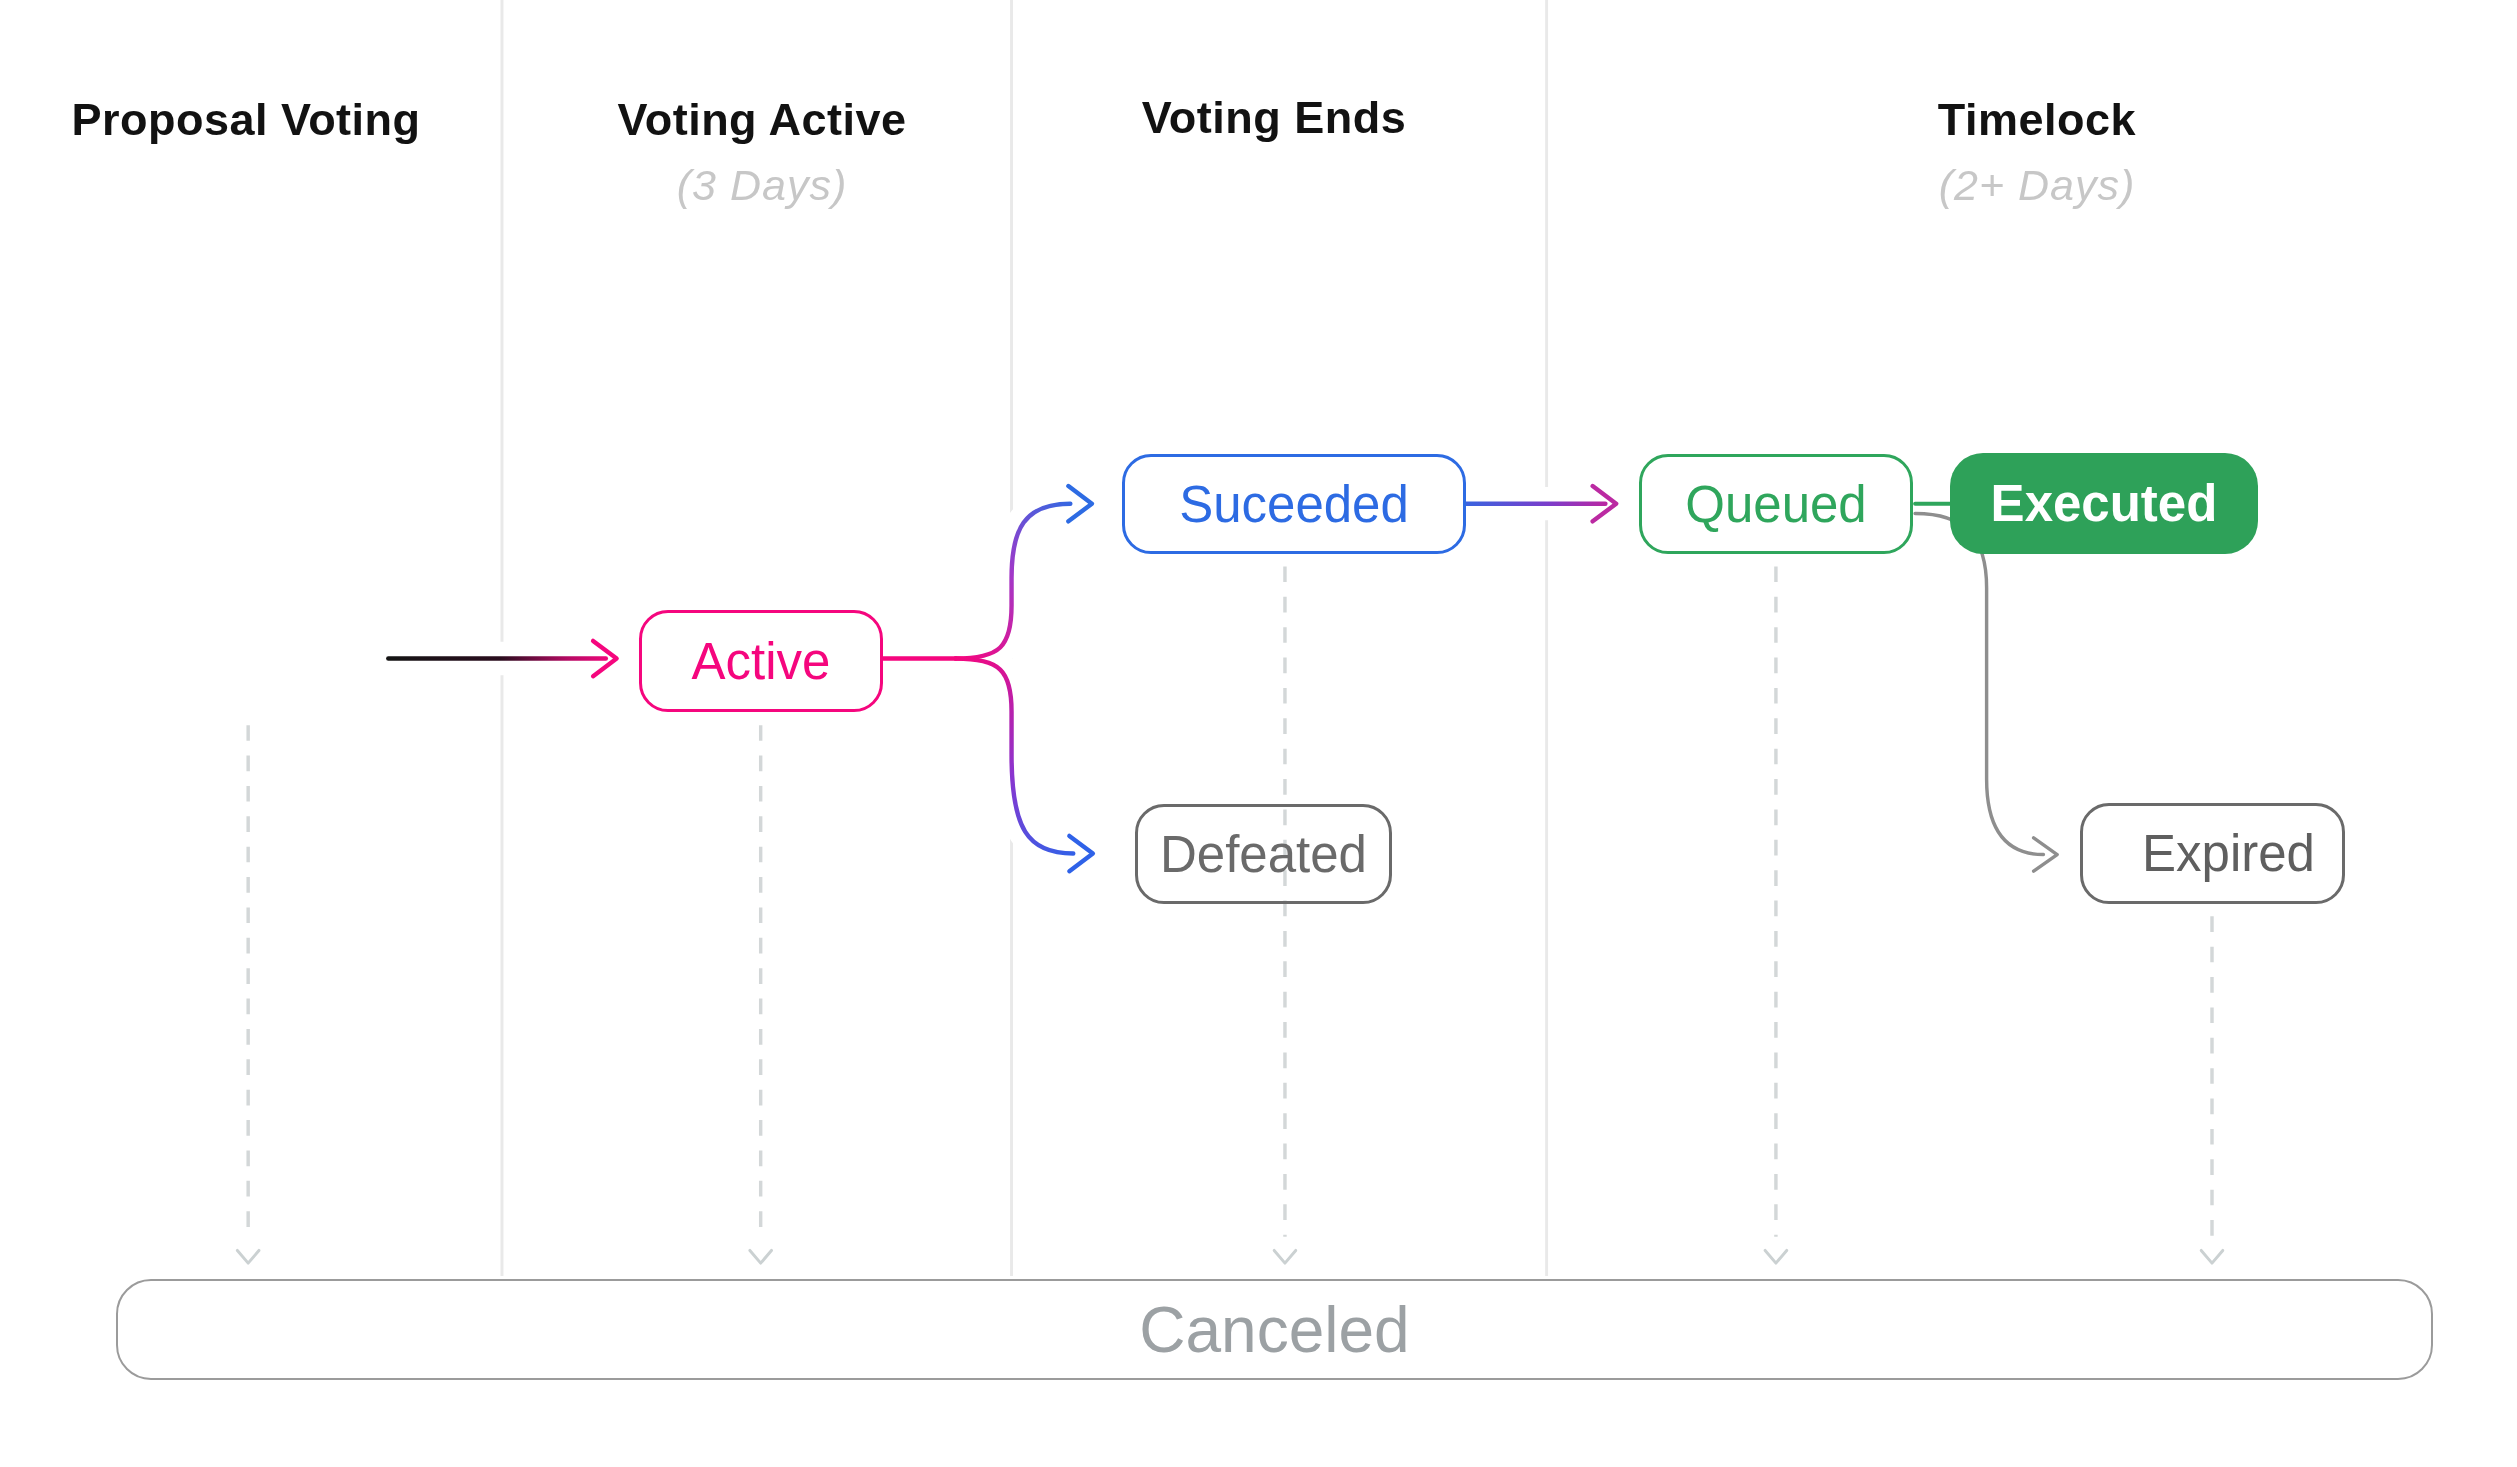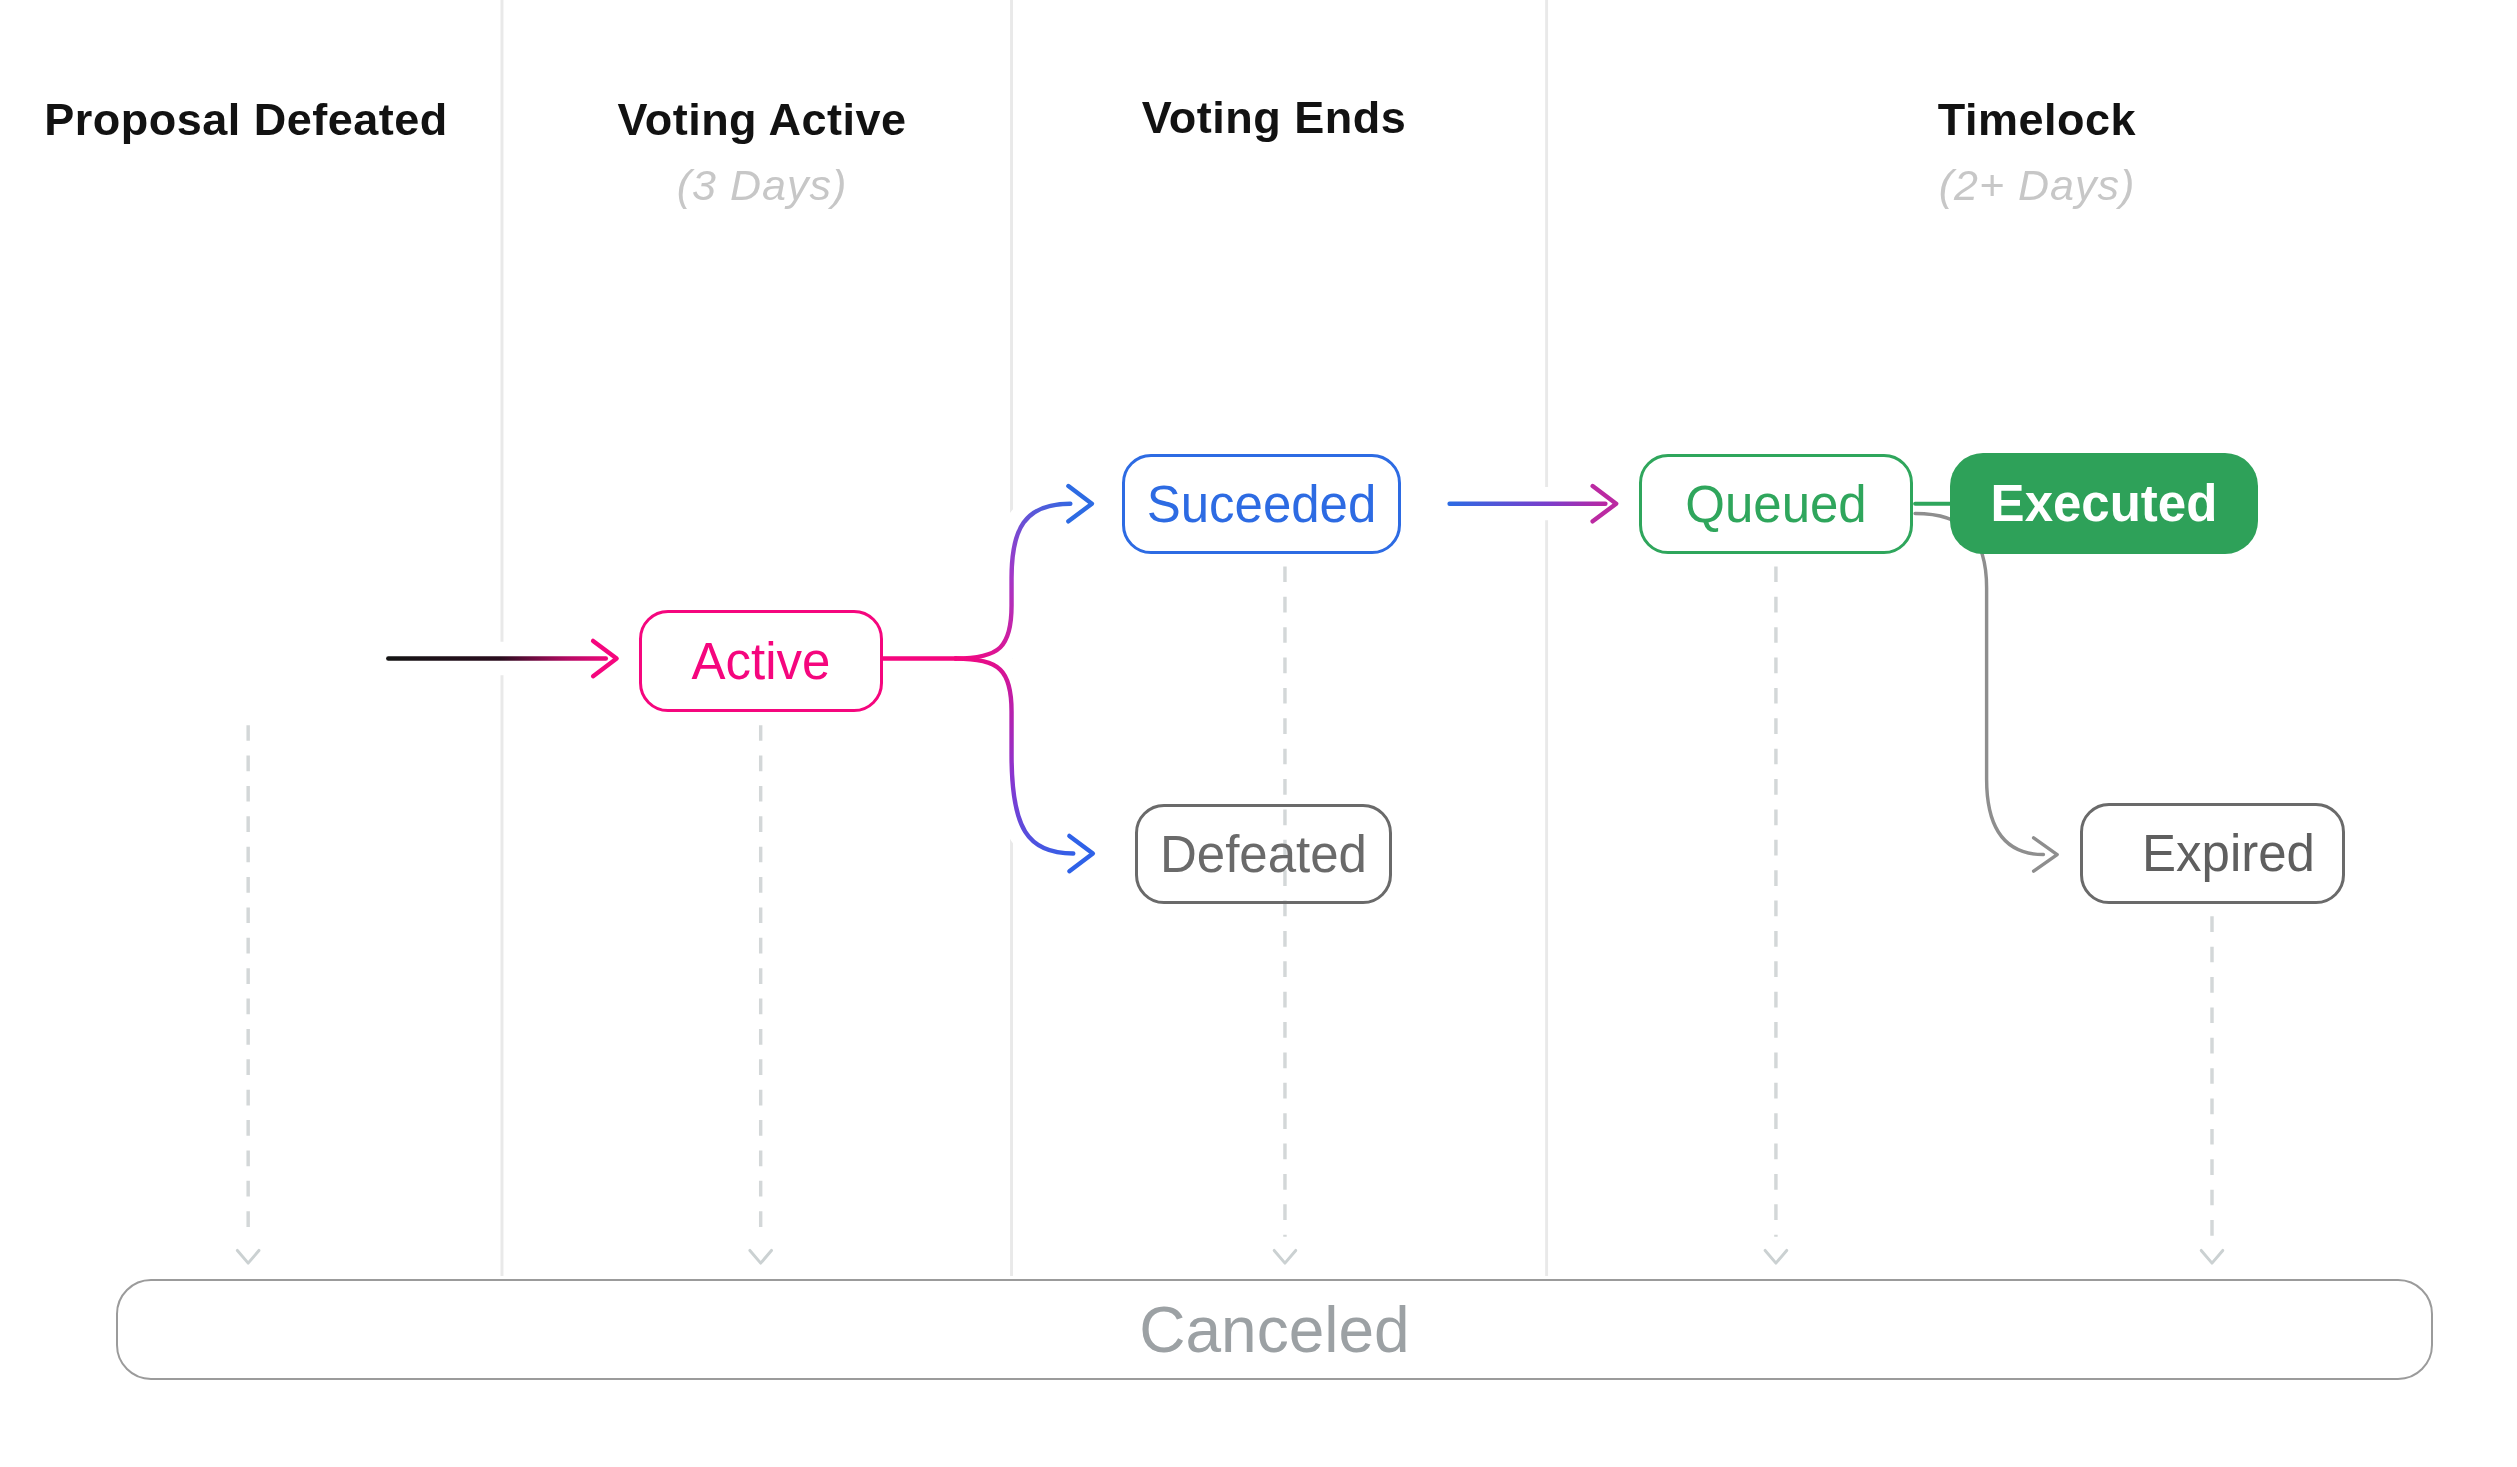--- a/index.html
+++ b/index.html
@@ -8,21 +8,21 @@
   #wires{position:absolute;left:0;top:0;z-index:1;}
   .col-header{position:absolute;transform:translateX(-50%);z-index:5;white-space:nowrap;
               font-size:45px;font-weight:700;color:#121212;letter-spacing:0.5px;}
   .col-sub{position:absolute;transform:translateX(-50%);z-index:5;white-space:nowrap;
            font-size:43px;font-style:italic;font-weight:400;color:#c7c7c7;letter-spacing:1px;}
   .node{position:absolute;z-index:4;display:flex;align-items:center;justify-content:center;
         box-sizing:border-box;background:#ffffff;border-radius:29px;border:3.9px solid #121212;
         font-size:51px;font-weight:500;white-space:nowrap;}
   .node.pending{left:111px;top:611px;width:274px;height:100px;border-color:#121212;color:#121212;}
   .node.active{left:639px;top:610px;width:244px;height:102px;border-color:#f5067e;color:#f5067e;}
-  .node.succeeded{left:1122px;top:454px;width:279px;height:100px;border-color:#2d6be3;color:#2d6be3;text-align:center;}
+  .node.succeeded{left:1122px;top:454px;width:344px;height:100px;border-color:#2d6be3;color:#2d6be3;text-align:center;}
   .node.defeated{left:1135px;top:804px;width:257px;height:100px;border-color:#6a6a6a;color:#6a6a6a;background:transparent;}
   .node.queued{left:1639px;top:454px;width:274px;height:100px;border-color:#2fa65c;color:#2fa65c;}
   .node.executed{left:1950px;top:453px;width:308px;height:101px;border:none;background:#2ea159;color:#ffffff;
                  border-radius:33px;font-weight:600;}
   .node.expired{left:2080px;top:803px;width:265px;height:101px;border-color:#6a6a6a;color:#5f5f5f;padding-left:32px;}
   .node.canceled{left:116px;top:1279px;width:2317px;height:101px;border:2.9px solid #9b9b9b;color:#9ca1a4;
                  border-radius:35px;font-size:64px;background:transparent;}
 </style>
 </head>
 <body>
@@ -96,21 +96,21 @@
       <path d="M 1625 496 L 1649 514 L 1625 532" stroke="#bb2aa2" stroke-width="4.5"></path>
 
       <line x1="1954" y1="514" x2="2074" y2="514" stroke="#2fa65c" stroke-width="4"></line>
       <path d="M 2062 497 L 2086 514 L 2062 531" stroke="#2fa65c" stroke-width="4"></path>
 
       <path d="M 1954 524 C 2005 524 2027 548 2027 600 L 2027 795 C 2027 848 2048 872 2085 872" stroke="#8e8e8e" stroke-width="3.5"></path>
       <path d="M 2075 855 L 2099 872 L 2075 889" stroke="#8e8e8e" stroke-width="3.5"></path>
     </g>
   </svg>
 
-  <div class="col-header" style="left:246px;top:94px;">Proposal Defeated</div>
+  <div class="col-header" style="left:246px;top:94px;">Proposal Voting</div>
   <div class="col-header" style="left:762px;top:94px;">Voting Active</div>
   <div class="col-sub" style="left:762px;top:161px;">(3 Days)</div>
   <div class="col-header" style="left:1274px;top:92px;">Voting Ends</div>
   <div class="col-header" style="left:2037px;top:94px;">Timelock</div>
   <div class="col-sub" style="left:2037px;top:161px;">(2+ Days)</div>
 
   <div class="node active">Active</div>
   <div class="node succeeded">Suceeded</div>
   <div class="node defeated">Defeated</div>
   <div class="node queued">Queued</div>

